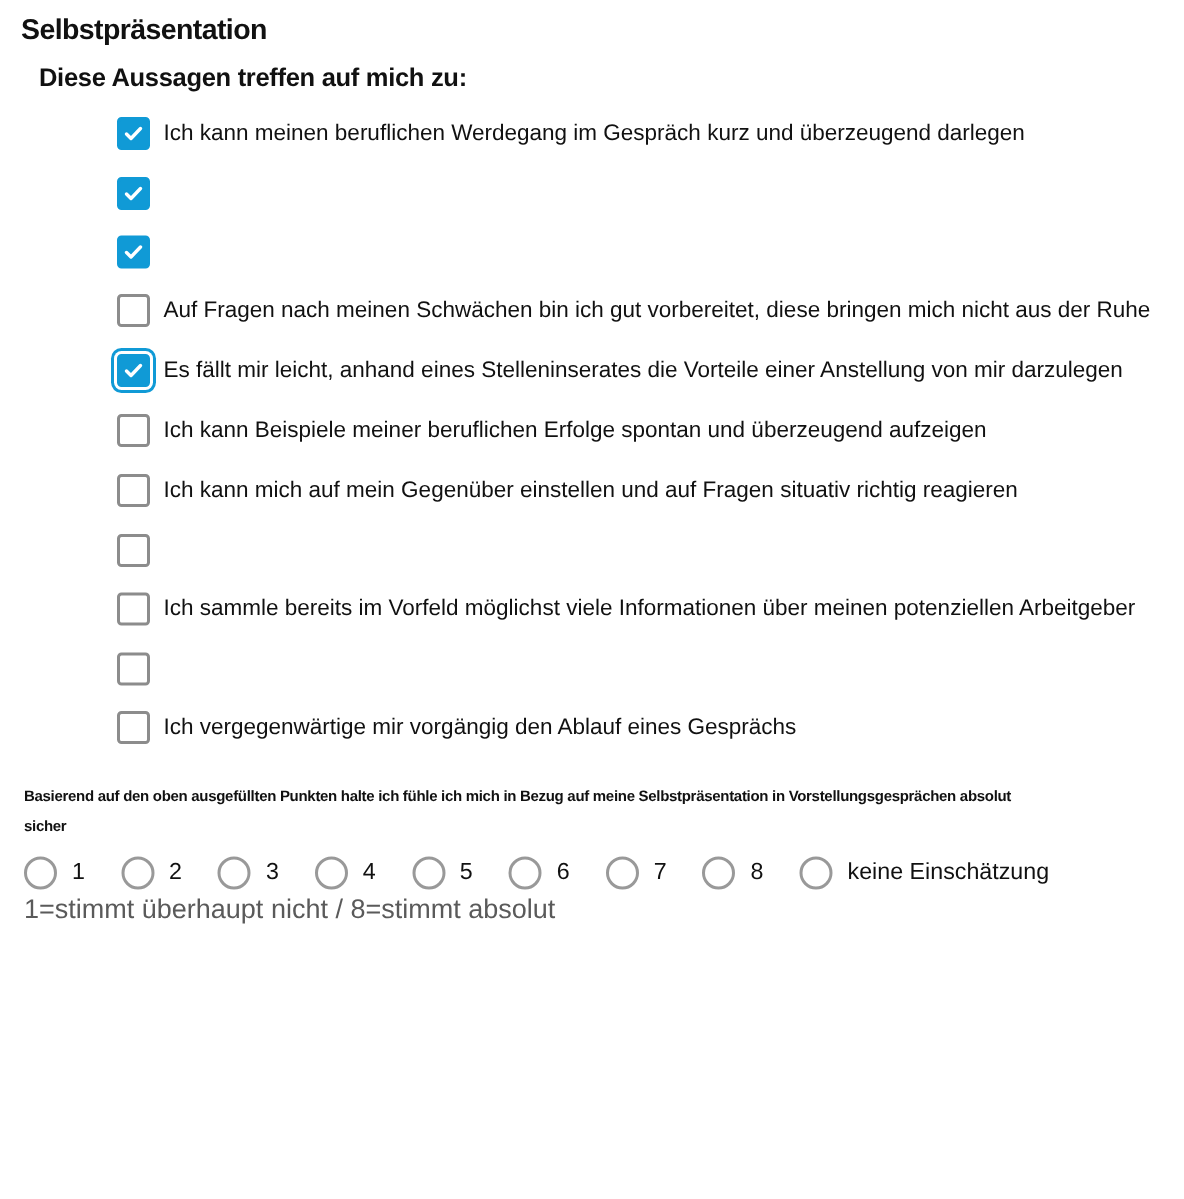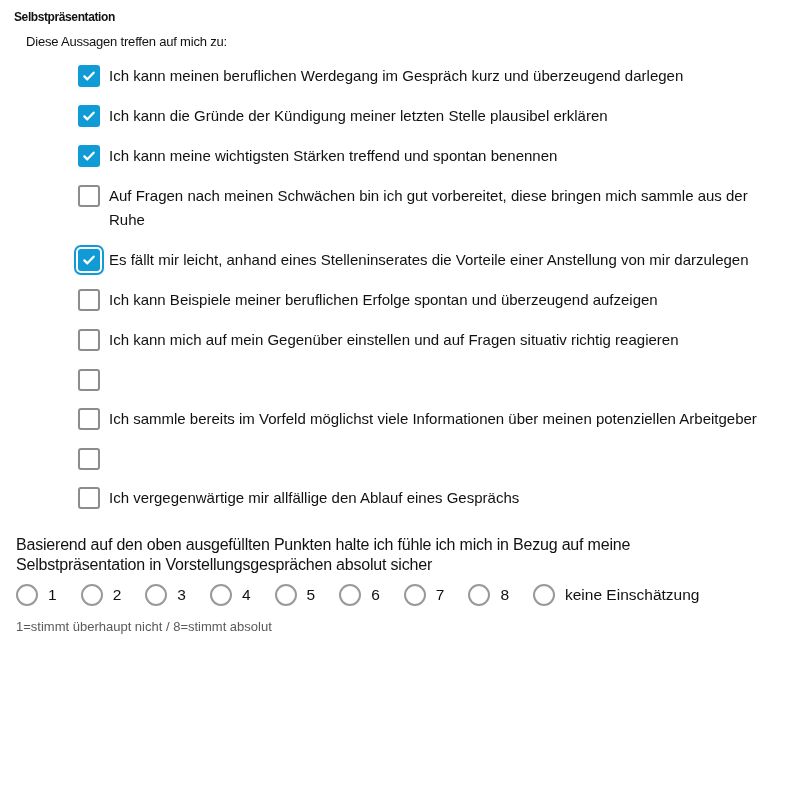--- a/index.html
+++ b/index.html
@@ -13,28 +13,28 @@
   html,body{margin:0;padding:0;background:#ffffff;}
   body{
     width:789px;
     min-height:799px;
     font-family:"Liberation Sans","DejaVu Sans",sans-serif;
     color:var(--text);
   }
   .page{padding:8px 14px 10px 14px;}
 
   .page-title{
-    font-size:12px;
+    font-size:19px;
     font-weight:bold;
     letter-spacing:-0.4px;
     margin:2px 0 10px 0;
   }
   .subtitle{
-    font-size:13px;
-    font-weight:normal;
+    font-size:17px;
+    font-weight:bold;
     letter-spacing:-0.2px;
     margin:0 0 15px 12px;
   }
 
   .statements{
     margin-left:16px;
     display:flex;
     flex-direction:column;
     gap:16px;
   }
@@ -63,22 +63,22 @@
   }
   .cb svg{display:none;width:16px;height:16px;}
   .row.checked .cb svg{display:block;}
   .lbl{
     font-size:15px;
     line-height:24px;
     max-width:706px;
   }
 
   .rating-question{
-    font-size:16px;
-    font-weight:normal;
+    font-size:10px;
+    font-weight:bold;
     letter-spacing:-0.2px;
     line-height:20px;
     max-width:672px;
     margin:25px 0 0 2px;
   }
   .radio-row{
     display:flex;
     align-items:center;
     gap:24px;
     margin:9px 0 0 2px;
@@ -94,23 +94,23 @@
     width:22px;height:22px;
     border:2px solid var(--radio-border);
     border-radius:50%;
     background:#ffffff;
   }
   .radio-label{
     font-size:15.5px;
     line-height:22px;
   }
   .legend{
-    font-size:13px;
+    font-size:18px;
     color:var(--legend);
-    margin:13px 0 0 2px;
+    margin:3px 0 0 2px;
   }
 </style>
 </head>
 <body>
 
 <div class="page">
 
   <h1 class="page-title">Selbstpräsentation</h1>
 
   <div class="subtitle">Diese Aussagen treffen auf mich zu:</div>
@@ -125,38 +125,36 @@
     <span class="lbl">Ich kann meinen beruflichen Werdegang im Gespräch kurz und überzeugend darlegen</span>
   </label>
 
 
   <label class="row checked">
     <span class="cb">
       <svg viewBox="0 0 24 24" aria-hidden="true">
         <path d="M5 12.5l4.5 4.5L19 7" fill="none" stroke="#ffffff" stroke-width="3.4" stroke-linecap="round" stroke-linejoin="round"></path>
       </svg>
     </span>
-    <span class="lbl">Ich kann die Gründe der Kündigung meiner letzten Stelle plausibel erklären</span>
   </label>
 
 
   <label class="row checked">
     <span class="cb">
       <svg viewBox="0 0 24 24" aria-hidden="true">
         <path d="M5 12.5l4.5 4.5L19 7" fill="none" stroke="#ffffff" stroke-width="3.4" stroke-linecap="round" stroke-linejoin="round"></path>
       </svg>
     </span>
-    <span class="lbl">Ich kann meine wichtigsten Stärken treffend und spontan benennen</span>
-  </label>
-
-  <label class="row">
-    <span class="cb">
-      
-    </span>
-    <span class="lbl">Auf Fragen nach meinen Schwächen bin ich gut vorbereitet, diese bringen mich sammle aus der Ruhe</span>
+  </label>
+
+  <label class="row">
+    <span class="cb">
+      
+    </span>
+    <span class="lbl">Auf Fragen nach meinen Schwächen bin ich gut vorbereitet, diese bringen mich nicht aus der Ruhe</span>
   </label>
 
   <label class="row checked focused">
     <span class="cb">
       <svg viewBox="0 0 24 24" aria-hidden="true">
         <path d="M5 12.5l4.5 4.5L19 7" fill="none" stroke="#ffffff" stroke-width="3.4" stroke-linecap="round" stroke-linejoin="round"></path>
       </svg>
     </span>
     <span class="lbl">Es fällt mir leicht, anhand eines Stelleninserates die Vorteile einer Anstellung von mir darzulegen</span>
   </label>
@@ -191,21 +189,21 @@
   <label class="row">
     <span class="cb">
       
     </span>
   </label>
 
   <label class="row">
     <span class="cb">
       
     </span>
-    <span class="lbl">Ich vergegenwärtige mir allfällige den Ablauf eines Gesprächs</span>
+    <span class="lbl">Ich vergegenwärtige mir vorgängig den Ablauf eines Gesprächs</span>
   </label>
 
 </div>
 
   <div class="rating-question">Basierend auf den oben ausgefüllten Punkten halte ich fühle ich mich in Bezug auf meine Selbstpräsentation in Vorstellungsgesprächen absolut sicher</div>
 
   <div class="radio-row" id="option-list">
   <label class="radio-option">
     <span class="radio"></span>
     <span class="radio-label">1</span>

